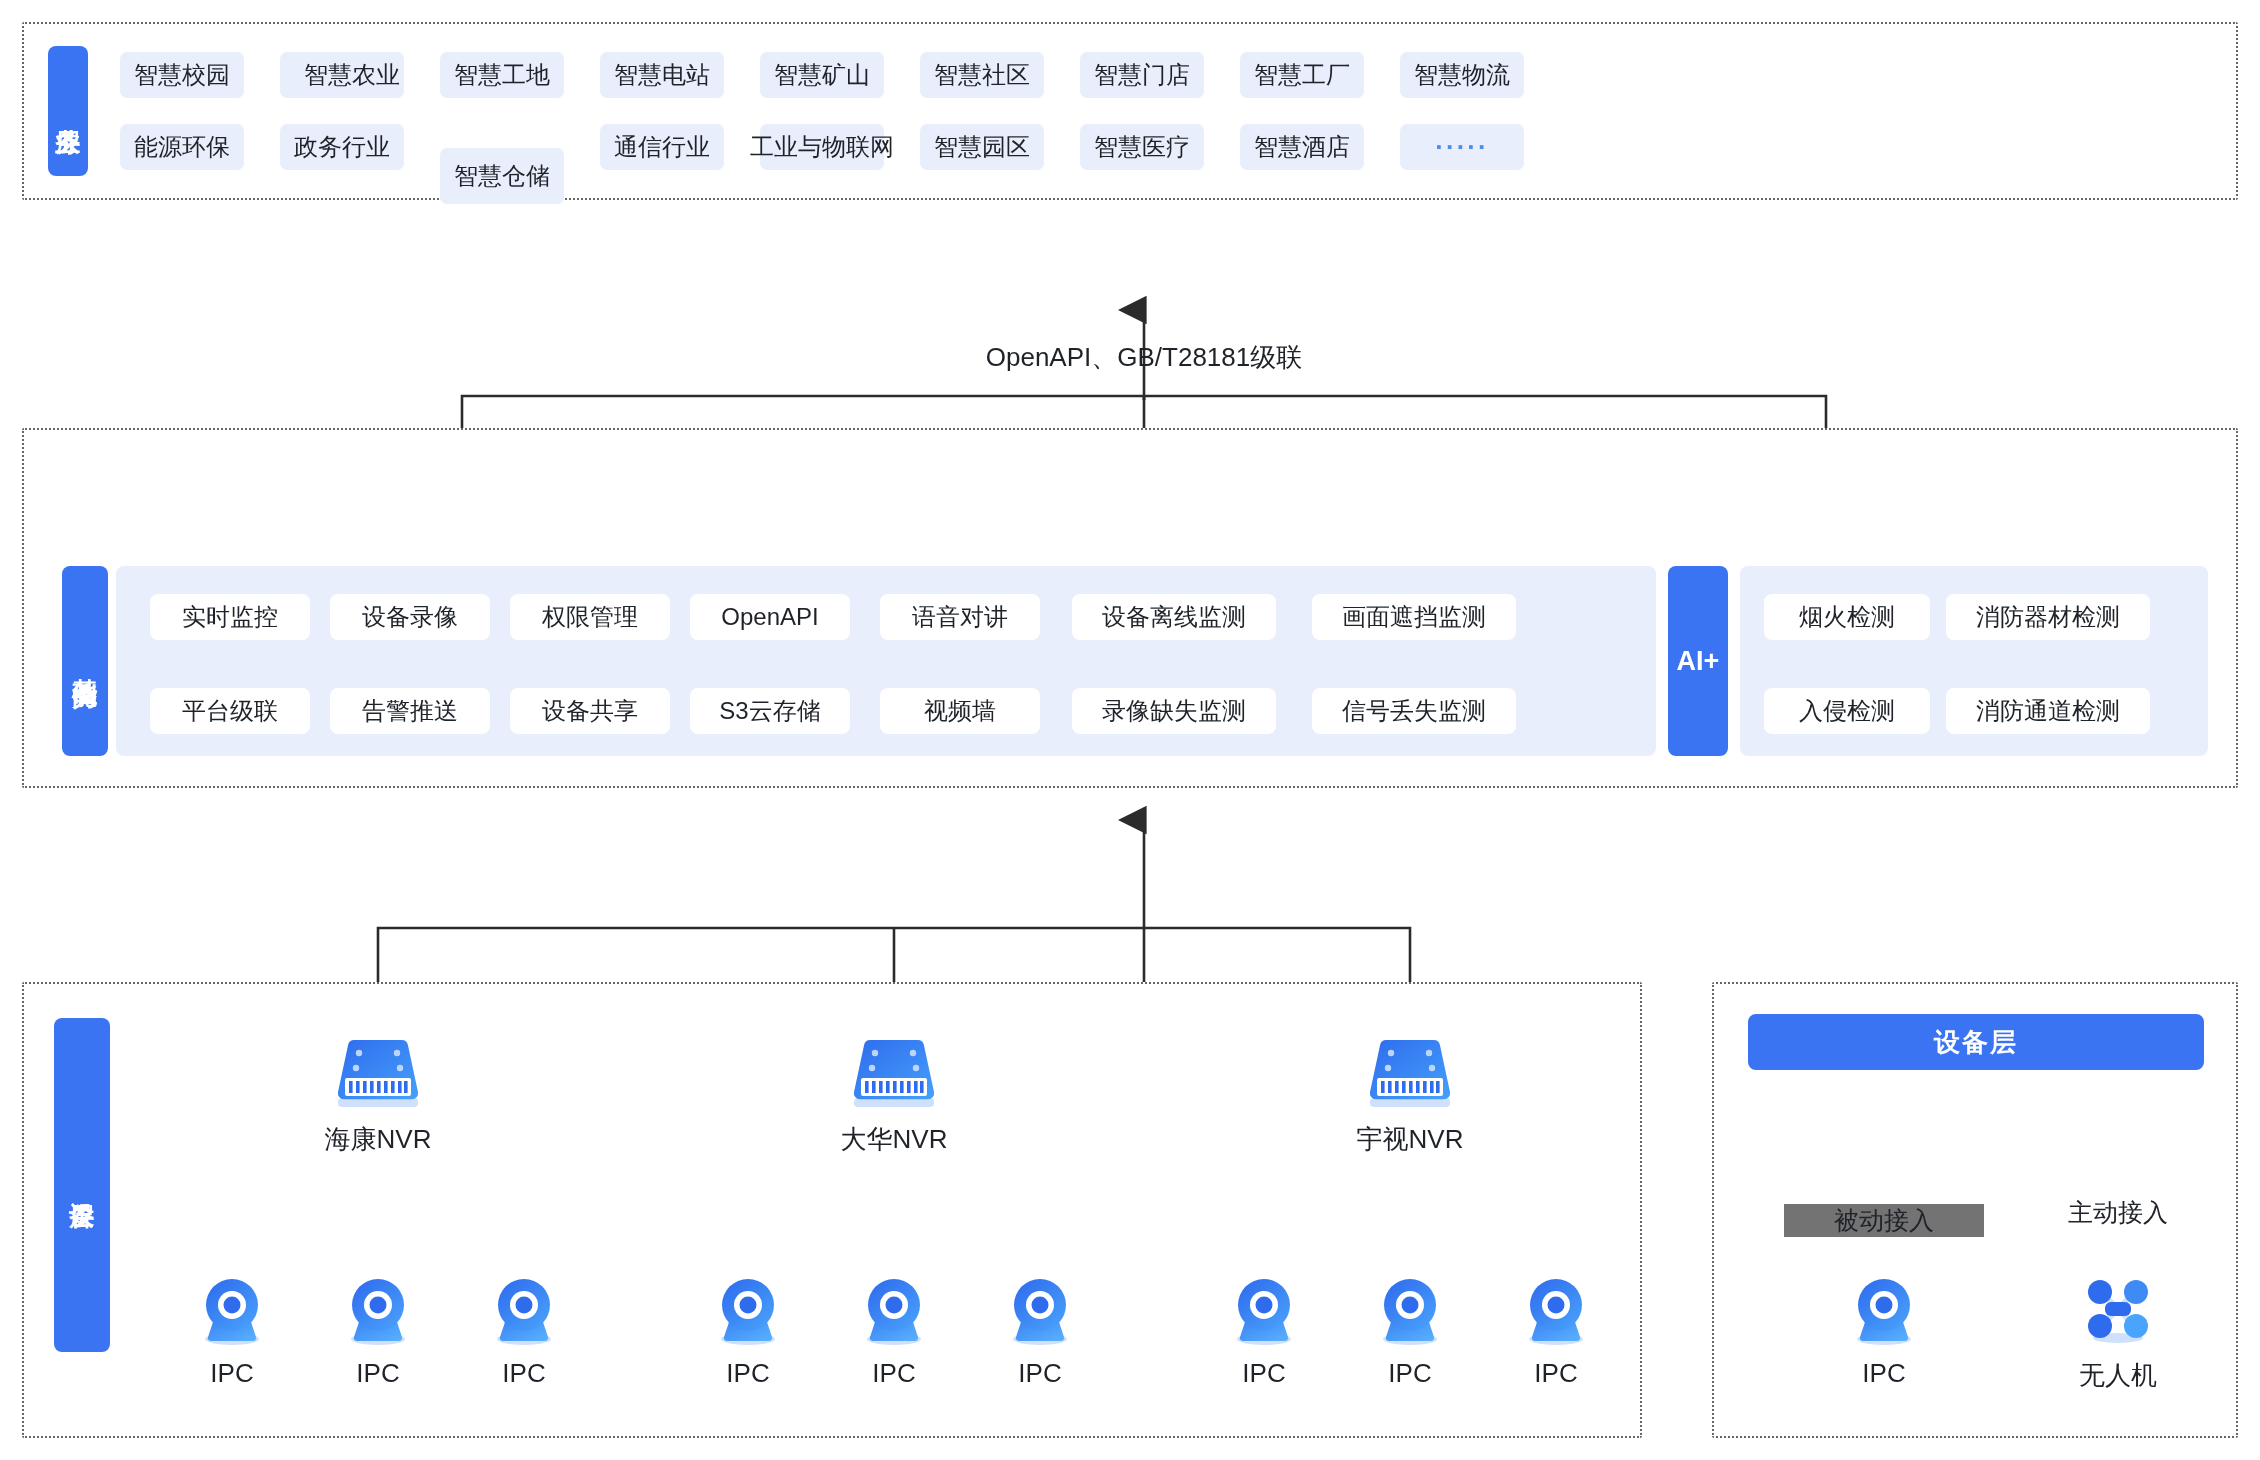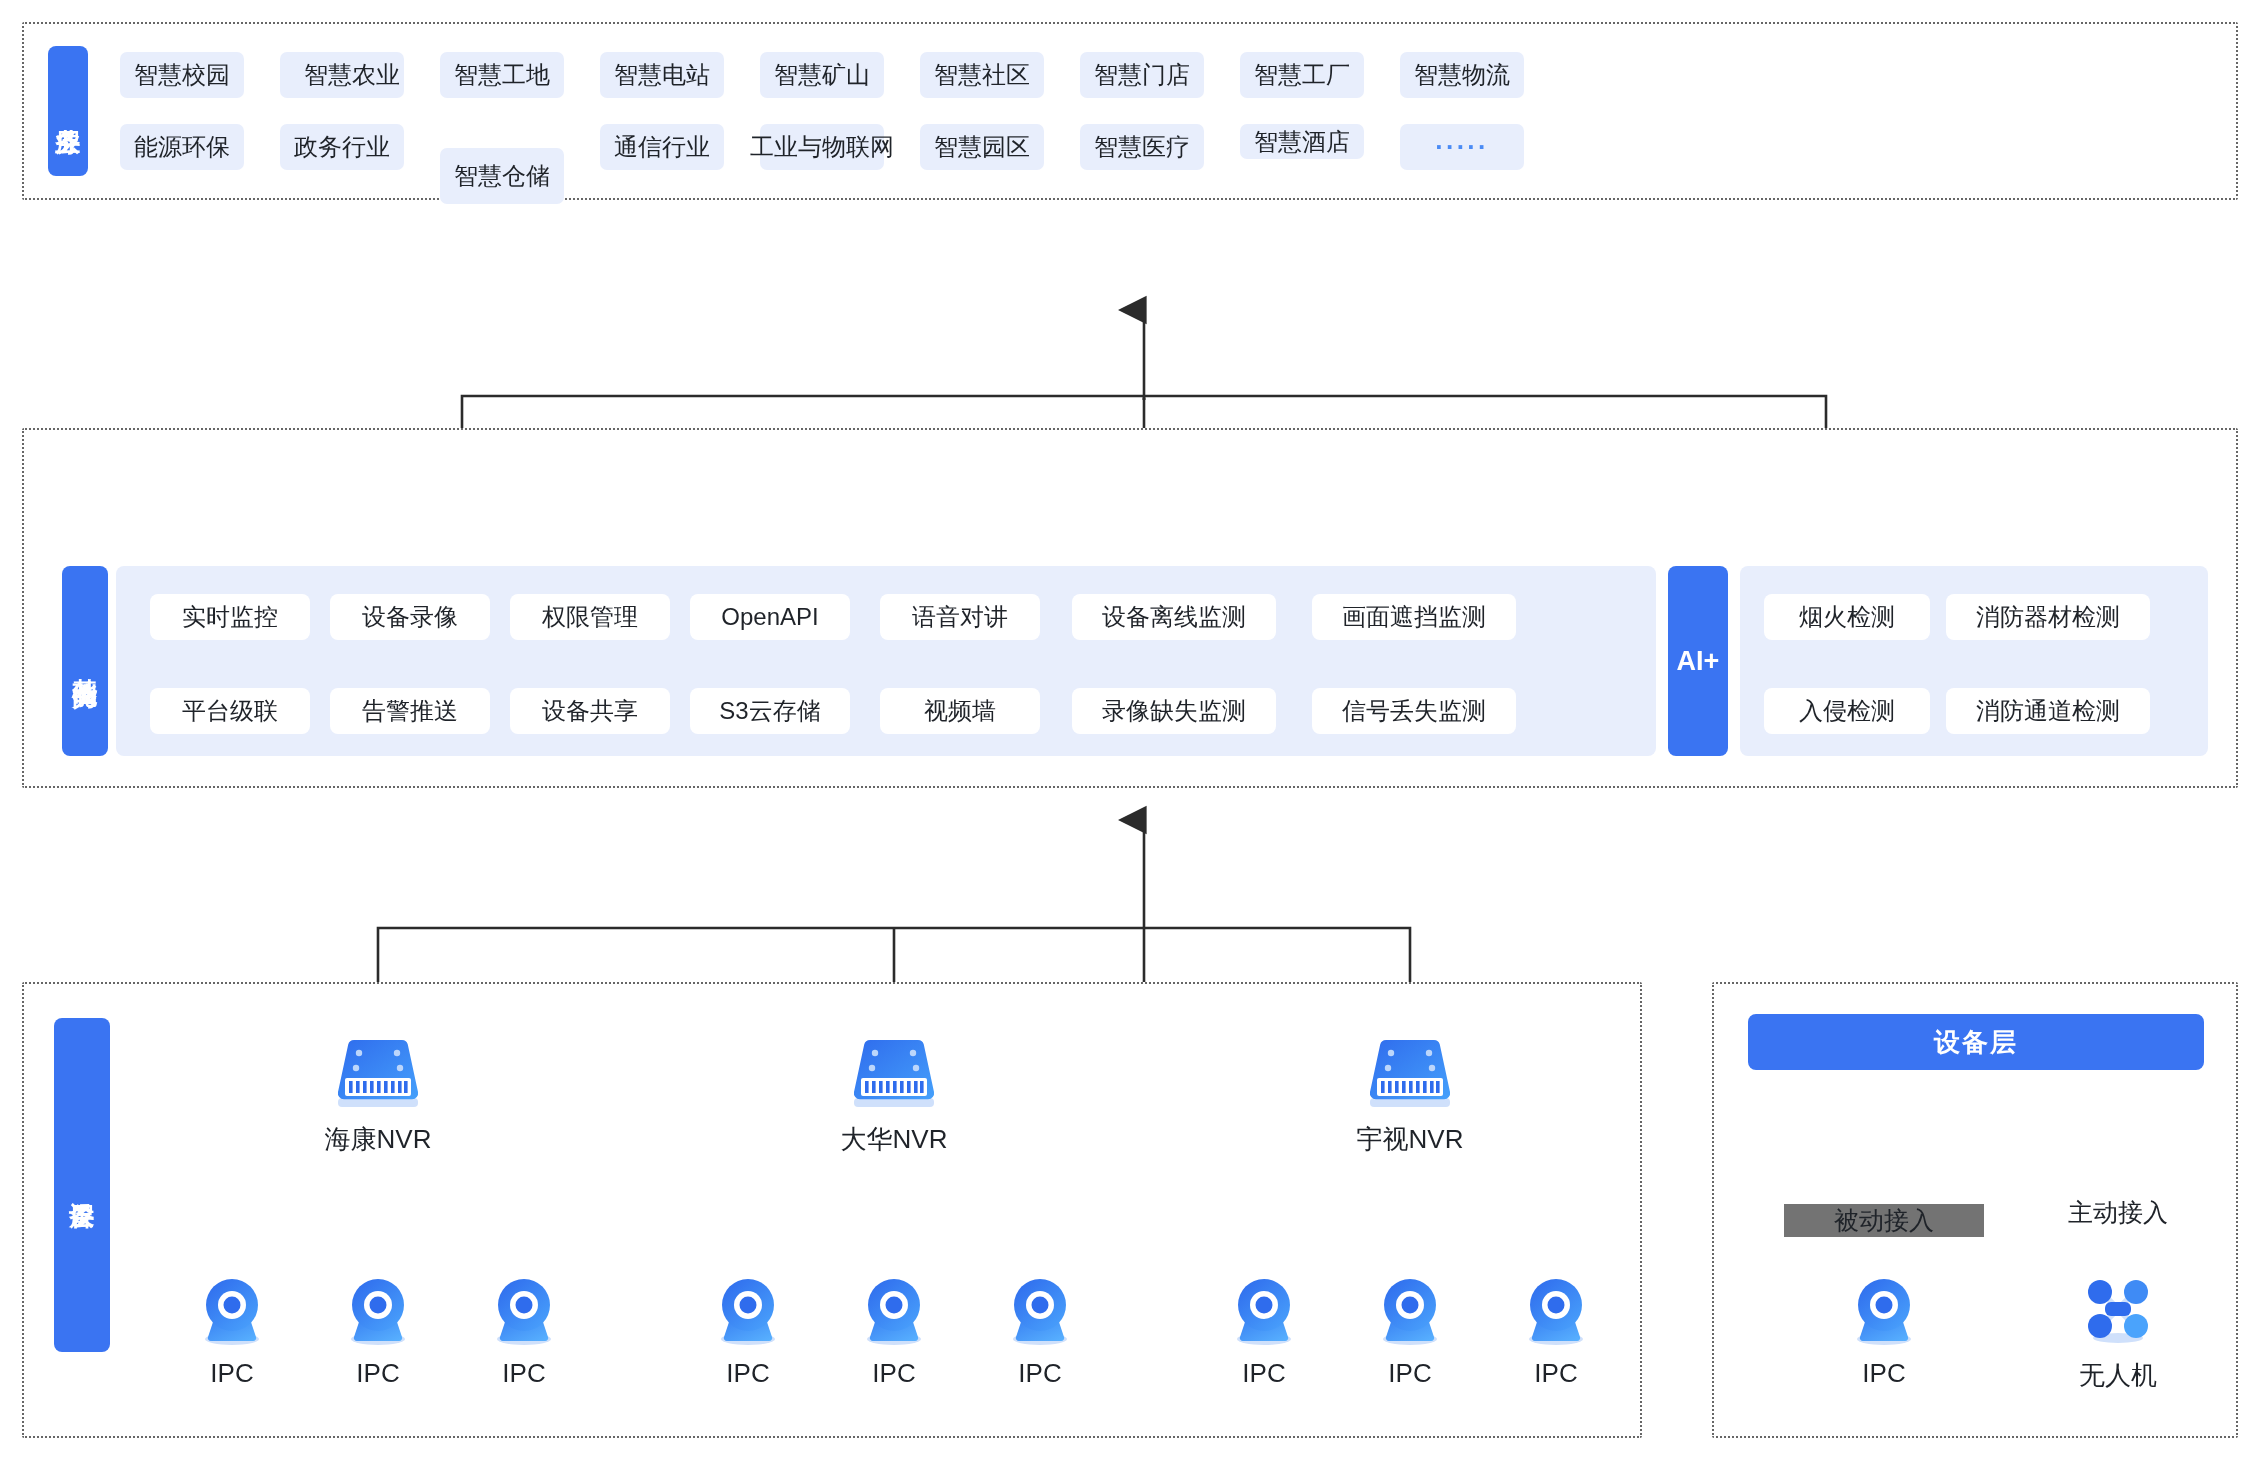--- a/index.html
+++ b/index.html
@@ -191,23 +191,24 @@
   <div class="chip" style="left:1240px; top:52px; width:124px; height:46px;">智慧工厂</div>
   <div class="chip" style="left:1400px; top:52px; width:124px; height:46px;">智慧物流</div>
 
   <div class="chip" style="left:120px; top:124px; width:124px; height:46px;">能源环保</div>
   <div class="chip" style="left:280px; top:124px; width:124px; height:46px;">政务行业</div>
   <div class="chip" style="left:440px; top:124px; width:124px; height:56px;margin-top:24px;">智慧仓储</div>
   <div class="chip" style="left:600px; top:124px; width:124px; height:46px;">通信行业</div>
   <div class="chip" style="left:760px; top:124px; width:124px; height:46px;">工业与物联网</div>
   <div class="chip" style="left:920px; top:124px; width:124px; height:46px;">智慧园区</div>
   <div class="chip" style="left:1080px; top:124px; width:124px; height:46px;">智慧医疗</div>
-  <div class="chip" style="left:1240px; top:124px; width:124px; height:35px;">智慧酒店</div>
+  <div class="chip" style="left:1240px; top:124px; width:124px; height:46px;">智慧酒店</div>
   <div class="chip dots" style="left:1400px; top:124px; width:124px; height:46px;">·····</div>
 
+  <div class="lbl" style="left:844px; top:340px; width:600px;">OpenAPI、GB/T28181级联</div>
 
   <div class="panel" style="left:22px; top:428px; width:2216px; height:360px;"></div>
 
 
   <div class="vtab" style="left:62px; top:566px; width:46px; height:190px;">基础能力</div>
 
   <div class="capgroup" style="left:116px; top:566px; width:1540px; height:190px;"></div>
 
   <div class="wchip" style="left:150px; top:594px; width:160px; height:46px;">实时监控</div>
   <div class="wchip" style="left:330px; top:594px; width:160px; height:46px;">设备录像</div>

